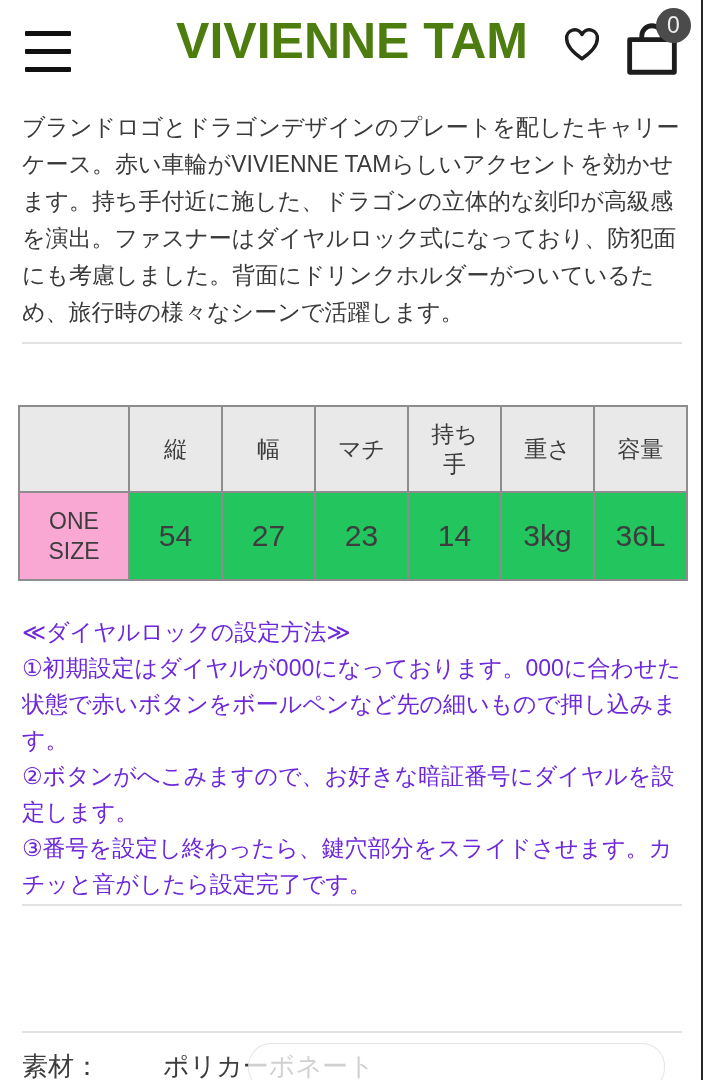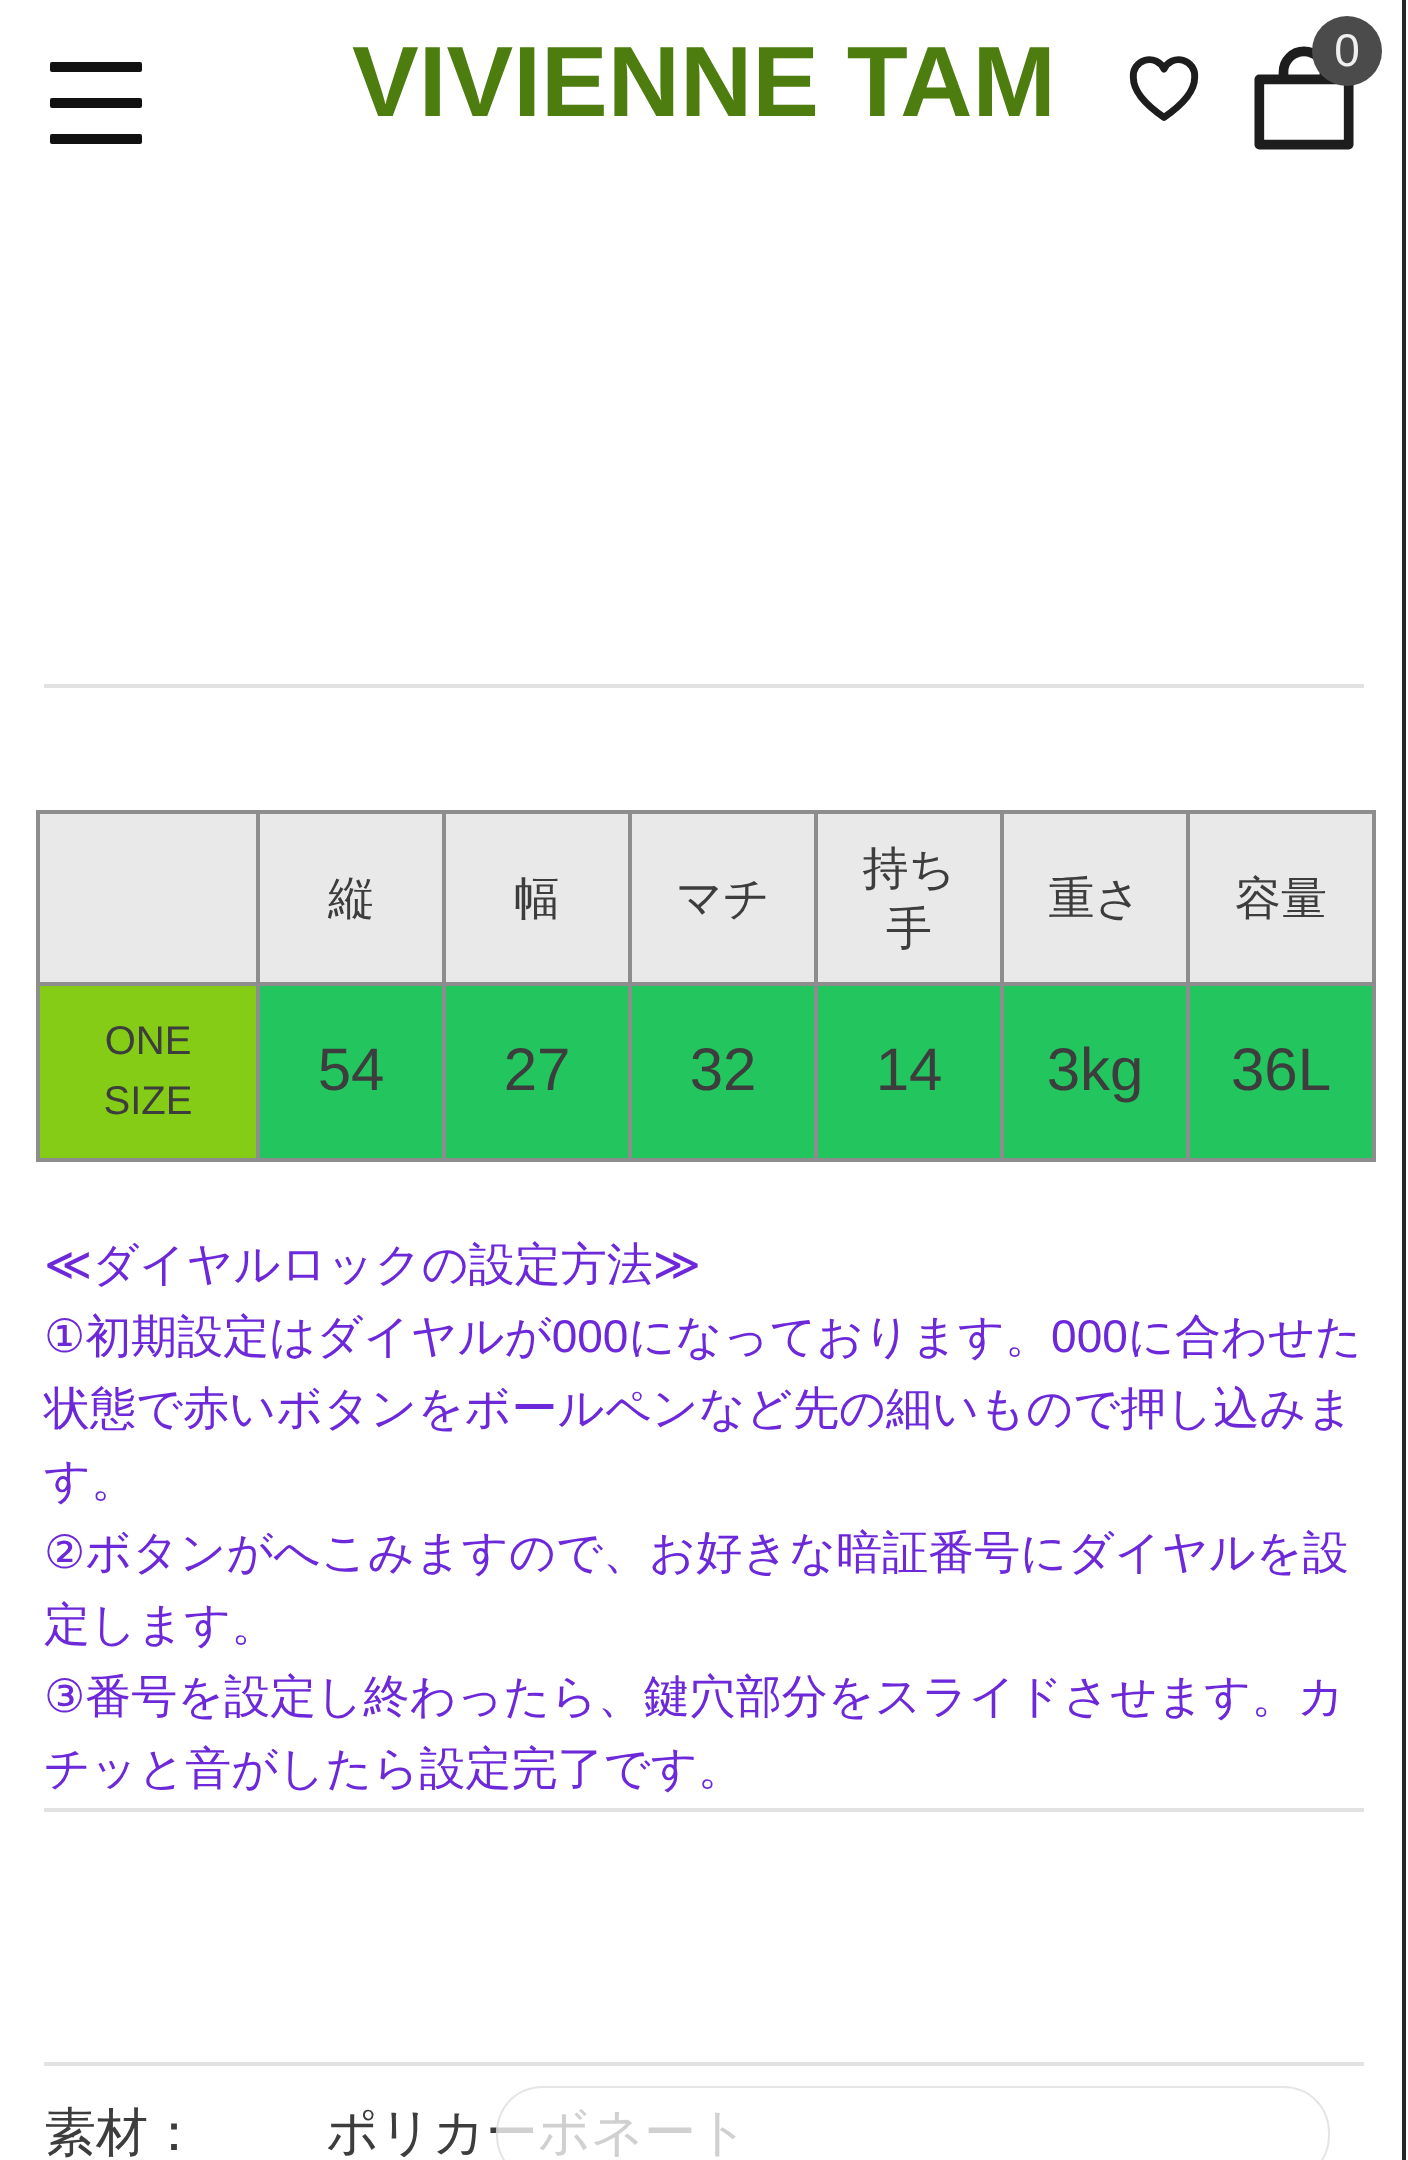--- a/index.html
+++ b/index.html
@@ -35,21 +35,21 @@
   .d3{top:1031px;}
   
   .size-table{position:absolute;left:18px;top:405px;width:668px;
     border-collapse:collapse;table-layout:fixed;}
   .size-table th,.size-table td{
     border:2px solid #8d8d8d;text-align:center;vertical-align:middle;
     color:#3d3d3d;}
   .size-table thead th{background:#e9e9e9;font-weight:normal;
     font-size:23px;line-height:30px;height:84px;padding:0 20px;}
   .size-table td{background:#22c55e;font-size:30px;height:86px;padding:0 20px;}
-  .size-table td.row-label{background:#84cc16;font-size:20px;line-height:30px;padding:0 14px;}
+  .size-table td.row-label{background:#f9a8d4;font-size:23px;line-height:30px;padding:0 14px;}
   
   .detail-row{position:absolute;left:22px;font-size:26px;color:#3d3d3d;white-space:nowrap;}
   .row-origin{top:971px;}
   .row-material{top:1049px;}
   .row-origin .value{position:absolute;left:161px;}
   .row-material .value{position:absolute;left:141px;}
   .detail-row .label{display:inline-block;}
   
   .overlay-pill{position:absolute;left:248px;top:1043px;width:415px;height:46px;
     border-radius:23px;background:rgba(255,255,255,0.76);
@@ -78,20 +78,21 @@
 
     <button class="icon-btn cart-btn" aria-label="cart">
       <svg class="bag-svg" width="60" height="54" viewBox="0 0 32 29" fill="none" stroke="#1d1d1d" stroke-width="2.6" stroke-linejoin="round">
         <path d="M10.5 10 V 7.5 A 5.5 5.5 0 0 1 21.5 7.5 V 10"></path>
         <rect x="4" y="9.5" width="24" height="17.5"></rect>
       </svg>
       <span class="badge">0</span>
     </button>
   </header>
 
+  <p class="desc">ブランドロゴとドラゴンデザインのプレートを配したキャリーケース。赤い車輪がVIVIENNE TAMらしいアクセントを効かせます。持ち手付近に施した、ドラゴンの立体的な刻印が高級感を演出。ファスナーはダイヤルロック式になっており、防犯面にも考慮しました。背面にドリンクホルダーがついているため、旅行時の様々なシーンで活躍します。</p>
 
   <div class="divider d1"></div>
 
   <table class="size-table">
     <colgroup>
       <col style="width:110px">
         <col style="width:93px">
         <col style="width:93px">
       <col style="width:93px">
         <col style="width:93px">
@@ -107,21 +108,21 @@
         <th>持ち手</th>
         <th>重さ</th>
         <th>容量</th>
       </tr>
     </thead>
     <tbody>
       <tr>
         <td class="row-label">ONE SIZE</td>
         <td>54</td>
         <td>27</td>
-        <td>32</td>
+        <td>23</td>
         <td>14</td>
         <td>3kg</td>
         <td>36L</td>
       </tr>
     </tbody>
   </table>
 
   <p class="lock">≪ダイヤルロックの設定方法≫
 ①初期設定はダイヤルが000になっております。000に合わせた状態で赤いボタンをボールペンなど先の細いもので押し込みます。
 ②ボタンがへこみますので、お好きな暗証番号にダイヤルを設定します。

